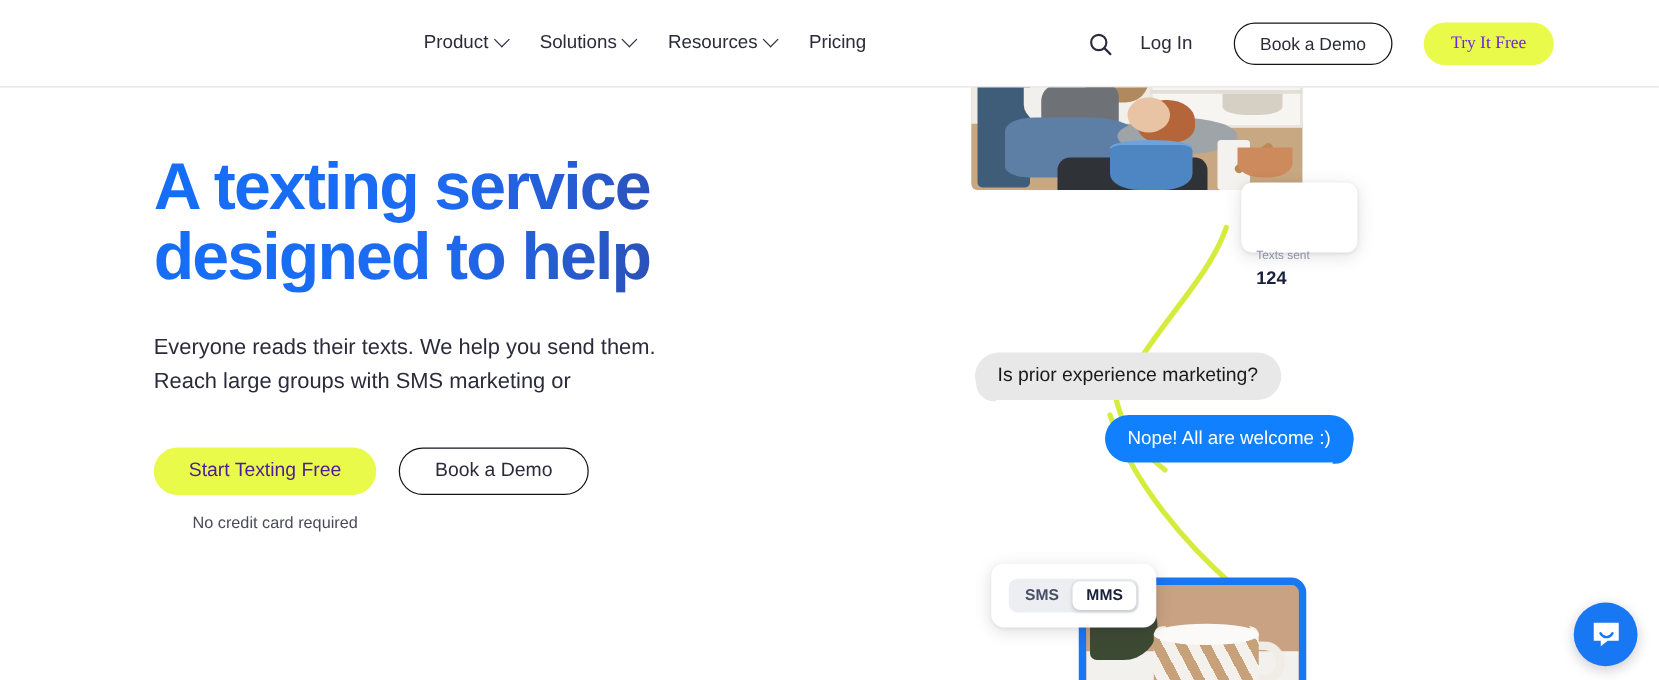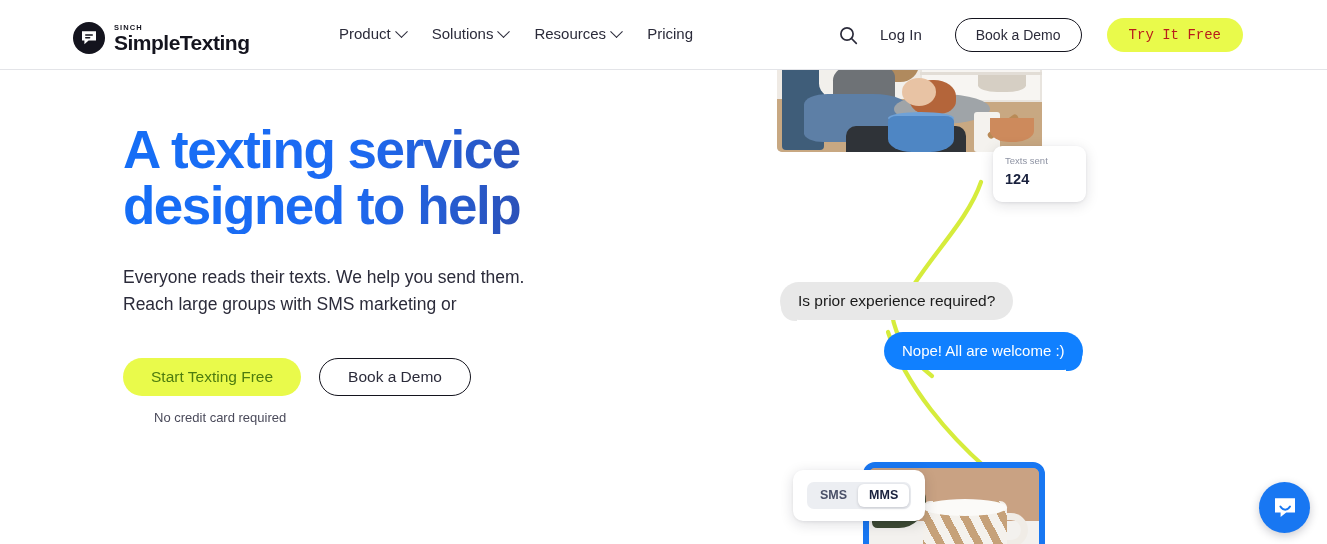--- a/index.html
+++ b/index.html
@@ -68,43 +68,43 @@
   .btn-outline {
     height: 34px; padding: 0 20px; border: 1.4px solid #14141e;
     border-radius: 20px; background: #fff; font-size: 14px;
     color: #2b2b3a; display: flex; align-items: center;
     justify-content: center; cursor: pointer; margin-right: 14px;
     font-family: "Liberation Sans", sans-serif;
   }
   .btn-lime {
     height: 34px; padding: 0 22px; border: none;
     border-radius: 20px; background: #e9fa4b; font-size: 14px;
-    color: #b91c1c; display: flex; align-items: center;
+    color: #6d28d9; display: flex; align-items: center;
     justify-content: center; cursor: pointer;
-    font-family: Liberation Mono, monospace;
+    font-family: Liberation Serif, serif;
   }
 
   
   .hero-left { position: absolute; left: 123px; top: 70px; width: 560px; }
   .headline {
     font-size: 53px; font-weight: bold; line-height: 56px;
     letter-spacing: -1.5px; margin-top: 52px;
     background: linear-gradient(100deg, #156ef6 0%, #1d6af2 42%, #2f4cac 80%, #33469f 100%);
     -webkit-background-clip: text; background-clip: text;
     -webkit-text-fill-color: transparent; color: #2f4cac;
     width: 545px;
   }
   .subhead {
     margin-top: 30px; font-size: 17.5px; line-height: 27px;
     color: #2b2b3a; width: 520px;
   }
   .cta-row { margin-top: 40px; display: flex; align-items: center; gap: 18px; }
   .cta-lime {
     height: 38px; padding: 0 28px; border: none; border-radius: 22px;
-    background: #e9fa4b; font-size: 15.5px; color: #4d7c0f;
+    background: #e9fa4b; font-size: 15.5px; color: #4c1d95;
     display: flex; align-items: center; justify-content: center;
     cursor: pointer; font-family: "Liberation Sans", sans-serif;
   }
   .cta-outline {
     height: 38px; padding: 0 28px; border: 1.4px solid #14141e;
     border-radius: 22px; background: #fff; font-size: 15.5px;
     color: #2b2b3a; display: flex; align-items: center;
     justify-content: center; cursor: pointer;
     font-family: "Liberation Sans", sans-serif;
   }
@@ -152,21 +152,21 @@
   .pot-darkmass { position:absolute; left:26%; bottom:0; width:120px; height:26px; background:#2f3338; border-radius:10px 10px 0 0; }
 
   
   .stat-card {
     position: absolute; left: 293px; top: 76px;
     width: 93px; height: 56px; background: #ffffff;
     border-radius: 9px; z-index: 4;
     box-shadow: 0 3px 14px rgba(20,20,40,0.13), 0 1px 3px rgba(20,20,40,0.07);
     padding: 9px 0 0 12px;
   }
-  .stat-label { font-size: 9.5px; color: #8e93a3; line-height: 12px; }
+  .stat-label { font-size: 9.5px; color: #8e93a3; line-height: 12px; margin-top: 44px; }
   .stat-value { font-size: 14.5px; font-weight: bold; color: #19213d; margin-top: 4px; line-height: 17px; }
 
   
   .bubble-gray {
     position: absolute; left: 80px; top: 212px;
     background: #e8e8e8; border-radius: 19px;
     padding: 9px 18px; font-size: 15.5px; color: #1a1a1a;
     z-index: 5; white-space: nowrap; line-height: 20px;
   }
   .bubble-gray::after {
@@ -181,21 +181,21 @@
     z-index: 5; white-space: nowrap; line-height: 20px;
   }
   .bubble-blue::after {
     content:""; position:absolute; right: 1px; bottom: -1px;
     width: 16px; height: 16px; background:#1080ff;
     border-radius: 0 0 14px 0; z-index:-1;
   }
 
   
   .seg-card {
-    position: absolute; left: 93px; top: 400px;
+    position: absolute; left: 93px; top: 381px;
     background: #ffffff; border-radius: 10px; z-index: 6;
     box-shadow: 0 3px 14px rgba(20,20,40,0.14), 0 1px 3px rgba(20,20,40,0.06);
     padding: 12px 14px;
     display: flex; align-items: center;
   }
   .seg-track { display: flex; background: #eceef2; border-radius: 7px; padding: 2px; }
   .seg-opt {
     font-size: 12.5px; font-weight: bold; padding: 4px 11px;
     border-radius: 6px; color: #4a5068; cursor: pointer; line-height: 15px;
   }
@@ -232,33 +232,20 @@
     background: #1877f2; z-index: 30; cursor: pointer;
     display: flex; align-items: center; justify-content: center;
     box-shadow: 0 3px 10px rgba(20,20,40,0.22);
   }
 </style>
 </head>
 <body>
 
 <div class="header">
 
-  <div class="logo-wrap">
-    <div class="logo-mark">
-      <svg width="18" height="18" viewBox="0 0 18 18">
-        <path d="M2 2.2h14v9.4H8.6L4.4 15.2v-3.6H2z" fill="#ffffff"></path>
-        <rect x="5" y="5.2" width="8" height="1.5" rx="0.75" fill="#14141e"></rect>
-        <rect x="5" y="8" width="5.4" height="1.5" rx="0.75" fill="#14141e"></rect>
-      </svg>
-    </div>
-    <div class="logo-text-block">
-      <div class="logo-sinch">SINCH</div>
-      <div class="logo-name">SimpleTexting</div>
-    </div>
-  </div>
 
   <nav class="nav">
     <div class="nav-item">
       <span>Product</span>
       <span class="chev"></span>
     </div>
     <div class="nav-item">
       <span>Solutions</span>
       <span class="chev"></span>
     </div>
@@ -333,21 +320,21 @@
       <div class="pot-tool"></div>
       <div class="pot-bowl2"></div>
     </div>
   </div>
 
   <div class="stat-card">
     <div class="stat-label">Texts sent</div>
     <div class="stat-value">124</div>
   </div>
 
-  <div class="bubble-gray">Is prior experience required?</div>
+  <div class="bubble-gray">Is prior experience marketing?</div>
   <div class="bubble-blue">Nope! All are welcome :)</div>
 
   <div class="seg-card">
     <div class="seg-track">
       <div class="seg-opt">SMS</div>
       <div class="seg-opt active">MMS</div>
     </div>
   </div>
 
   <div class="photo-mug">

